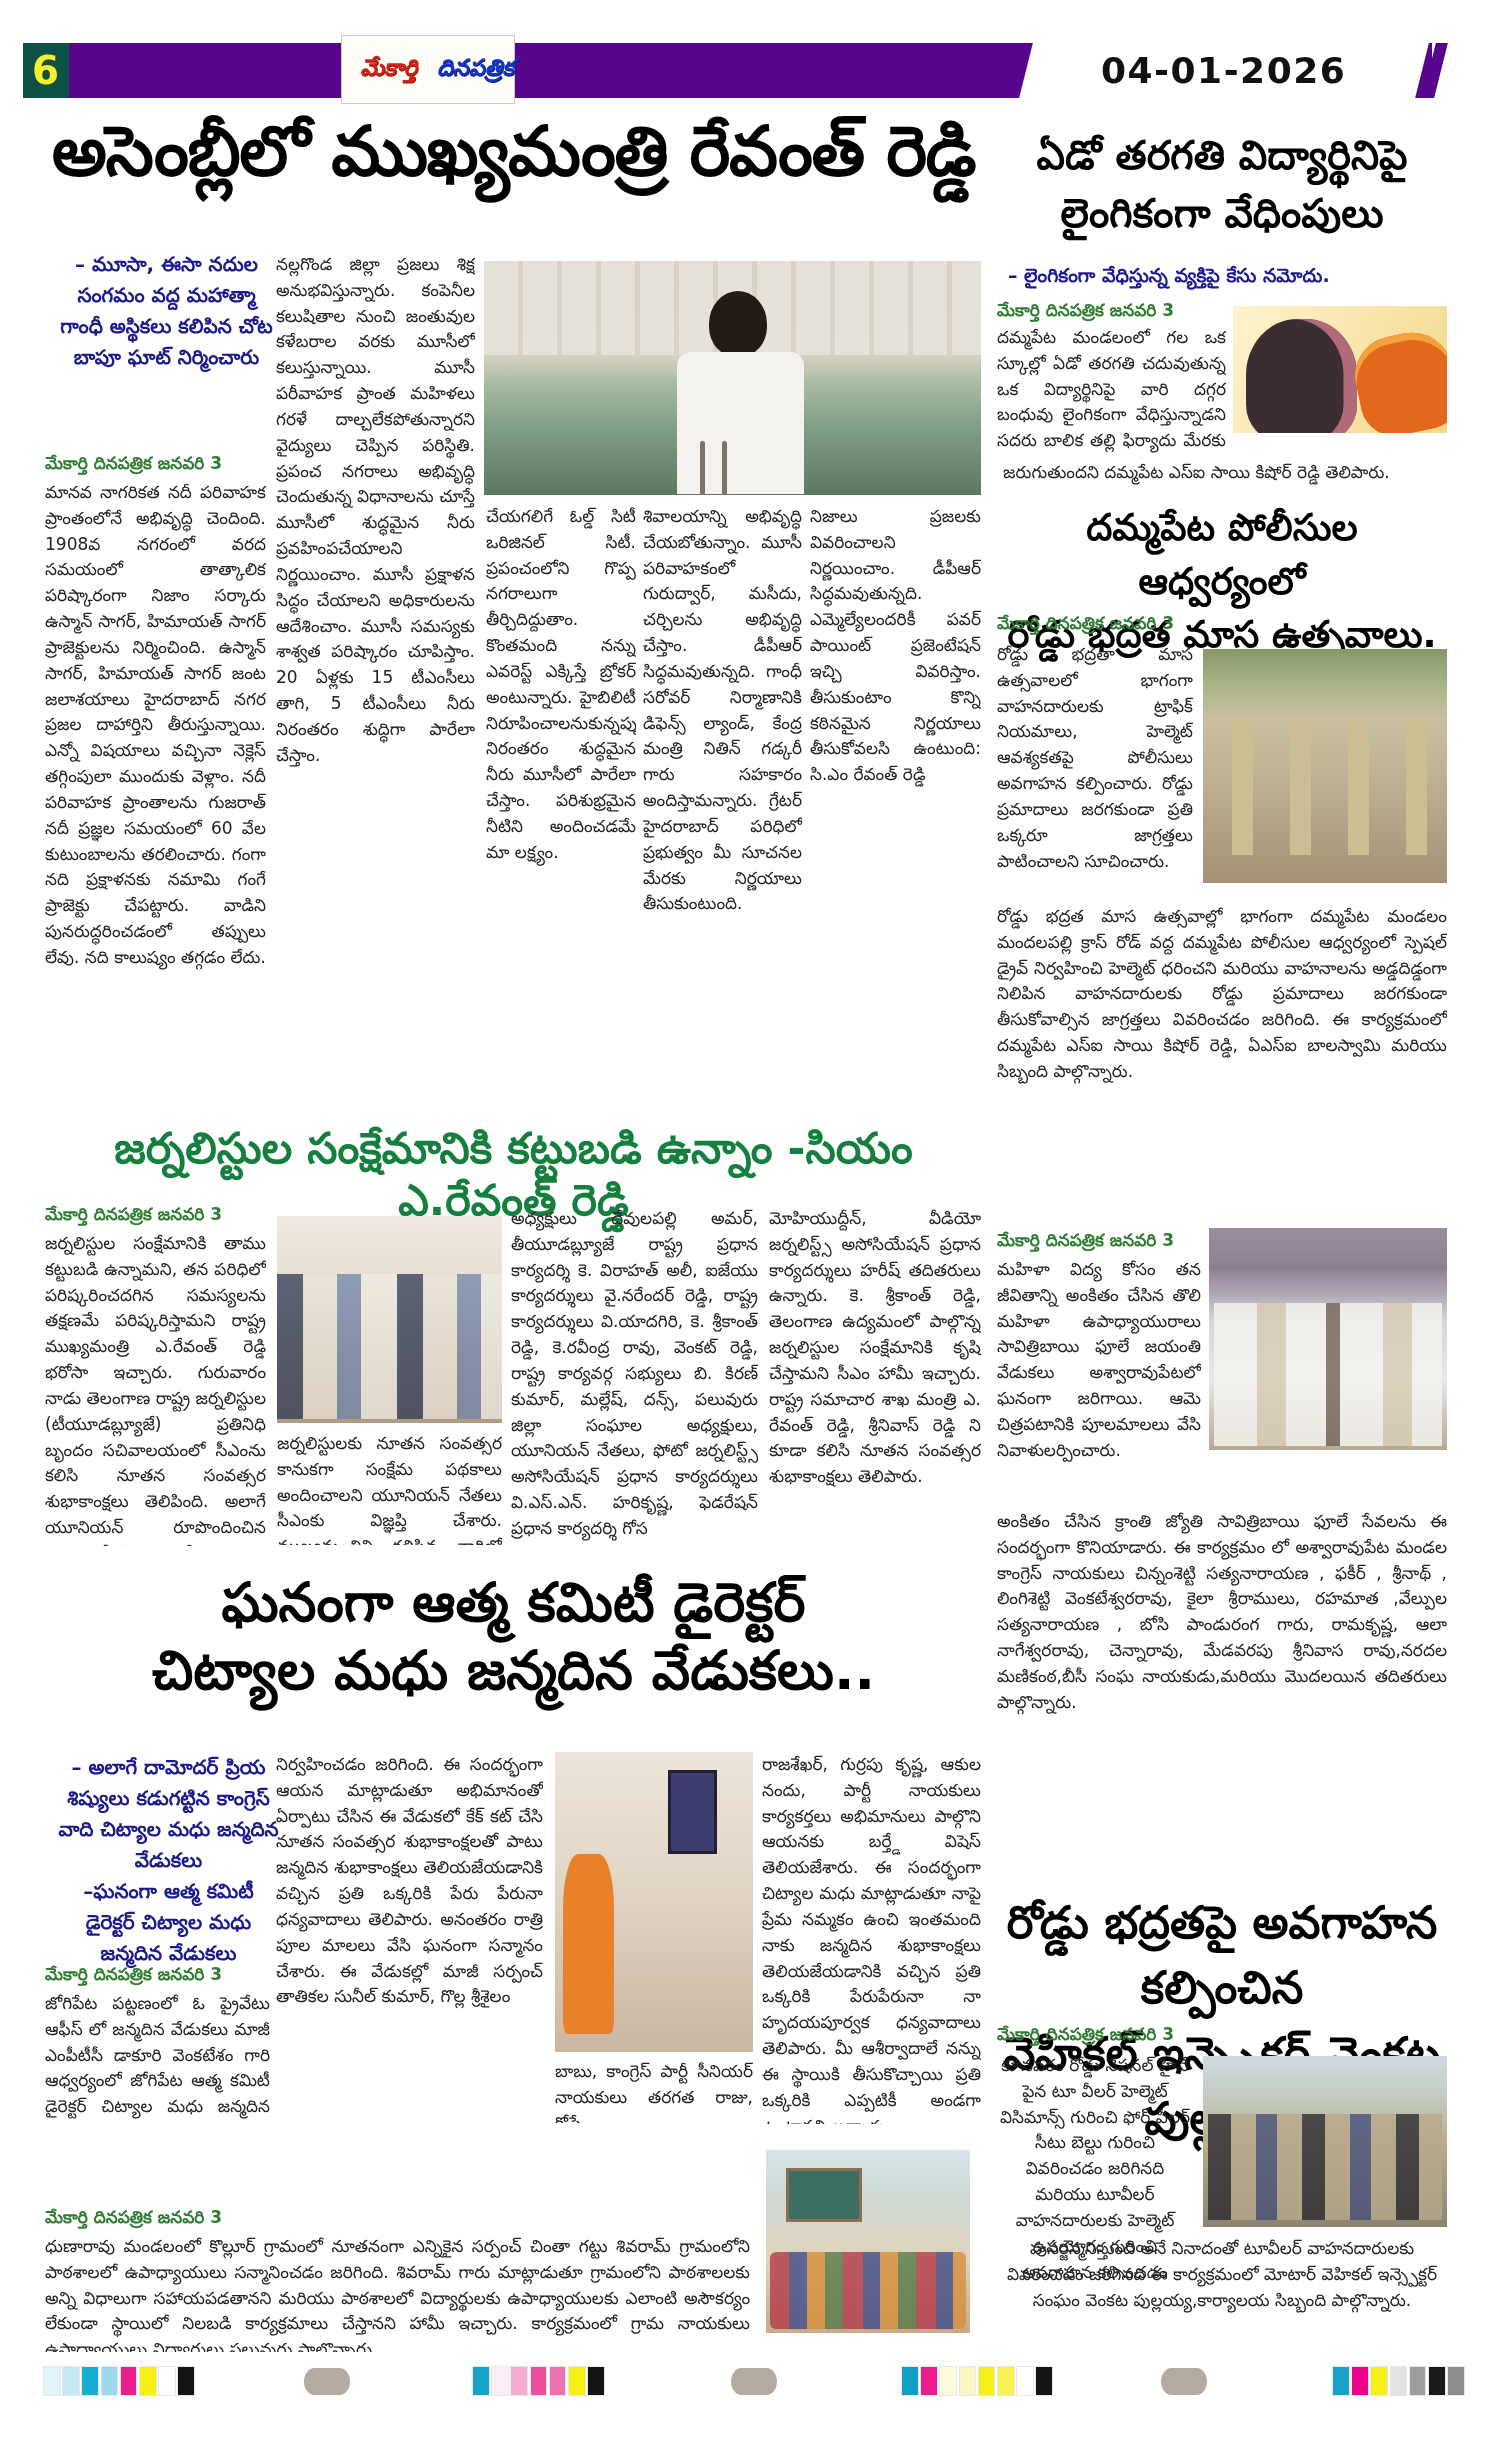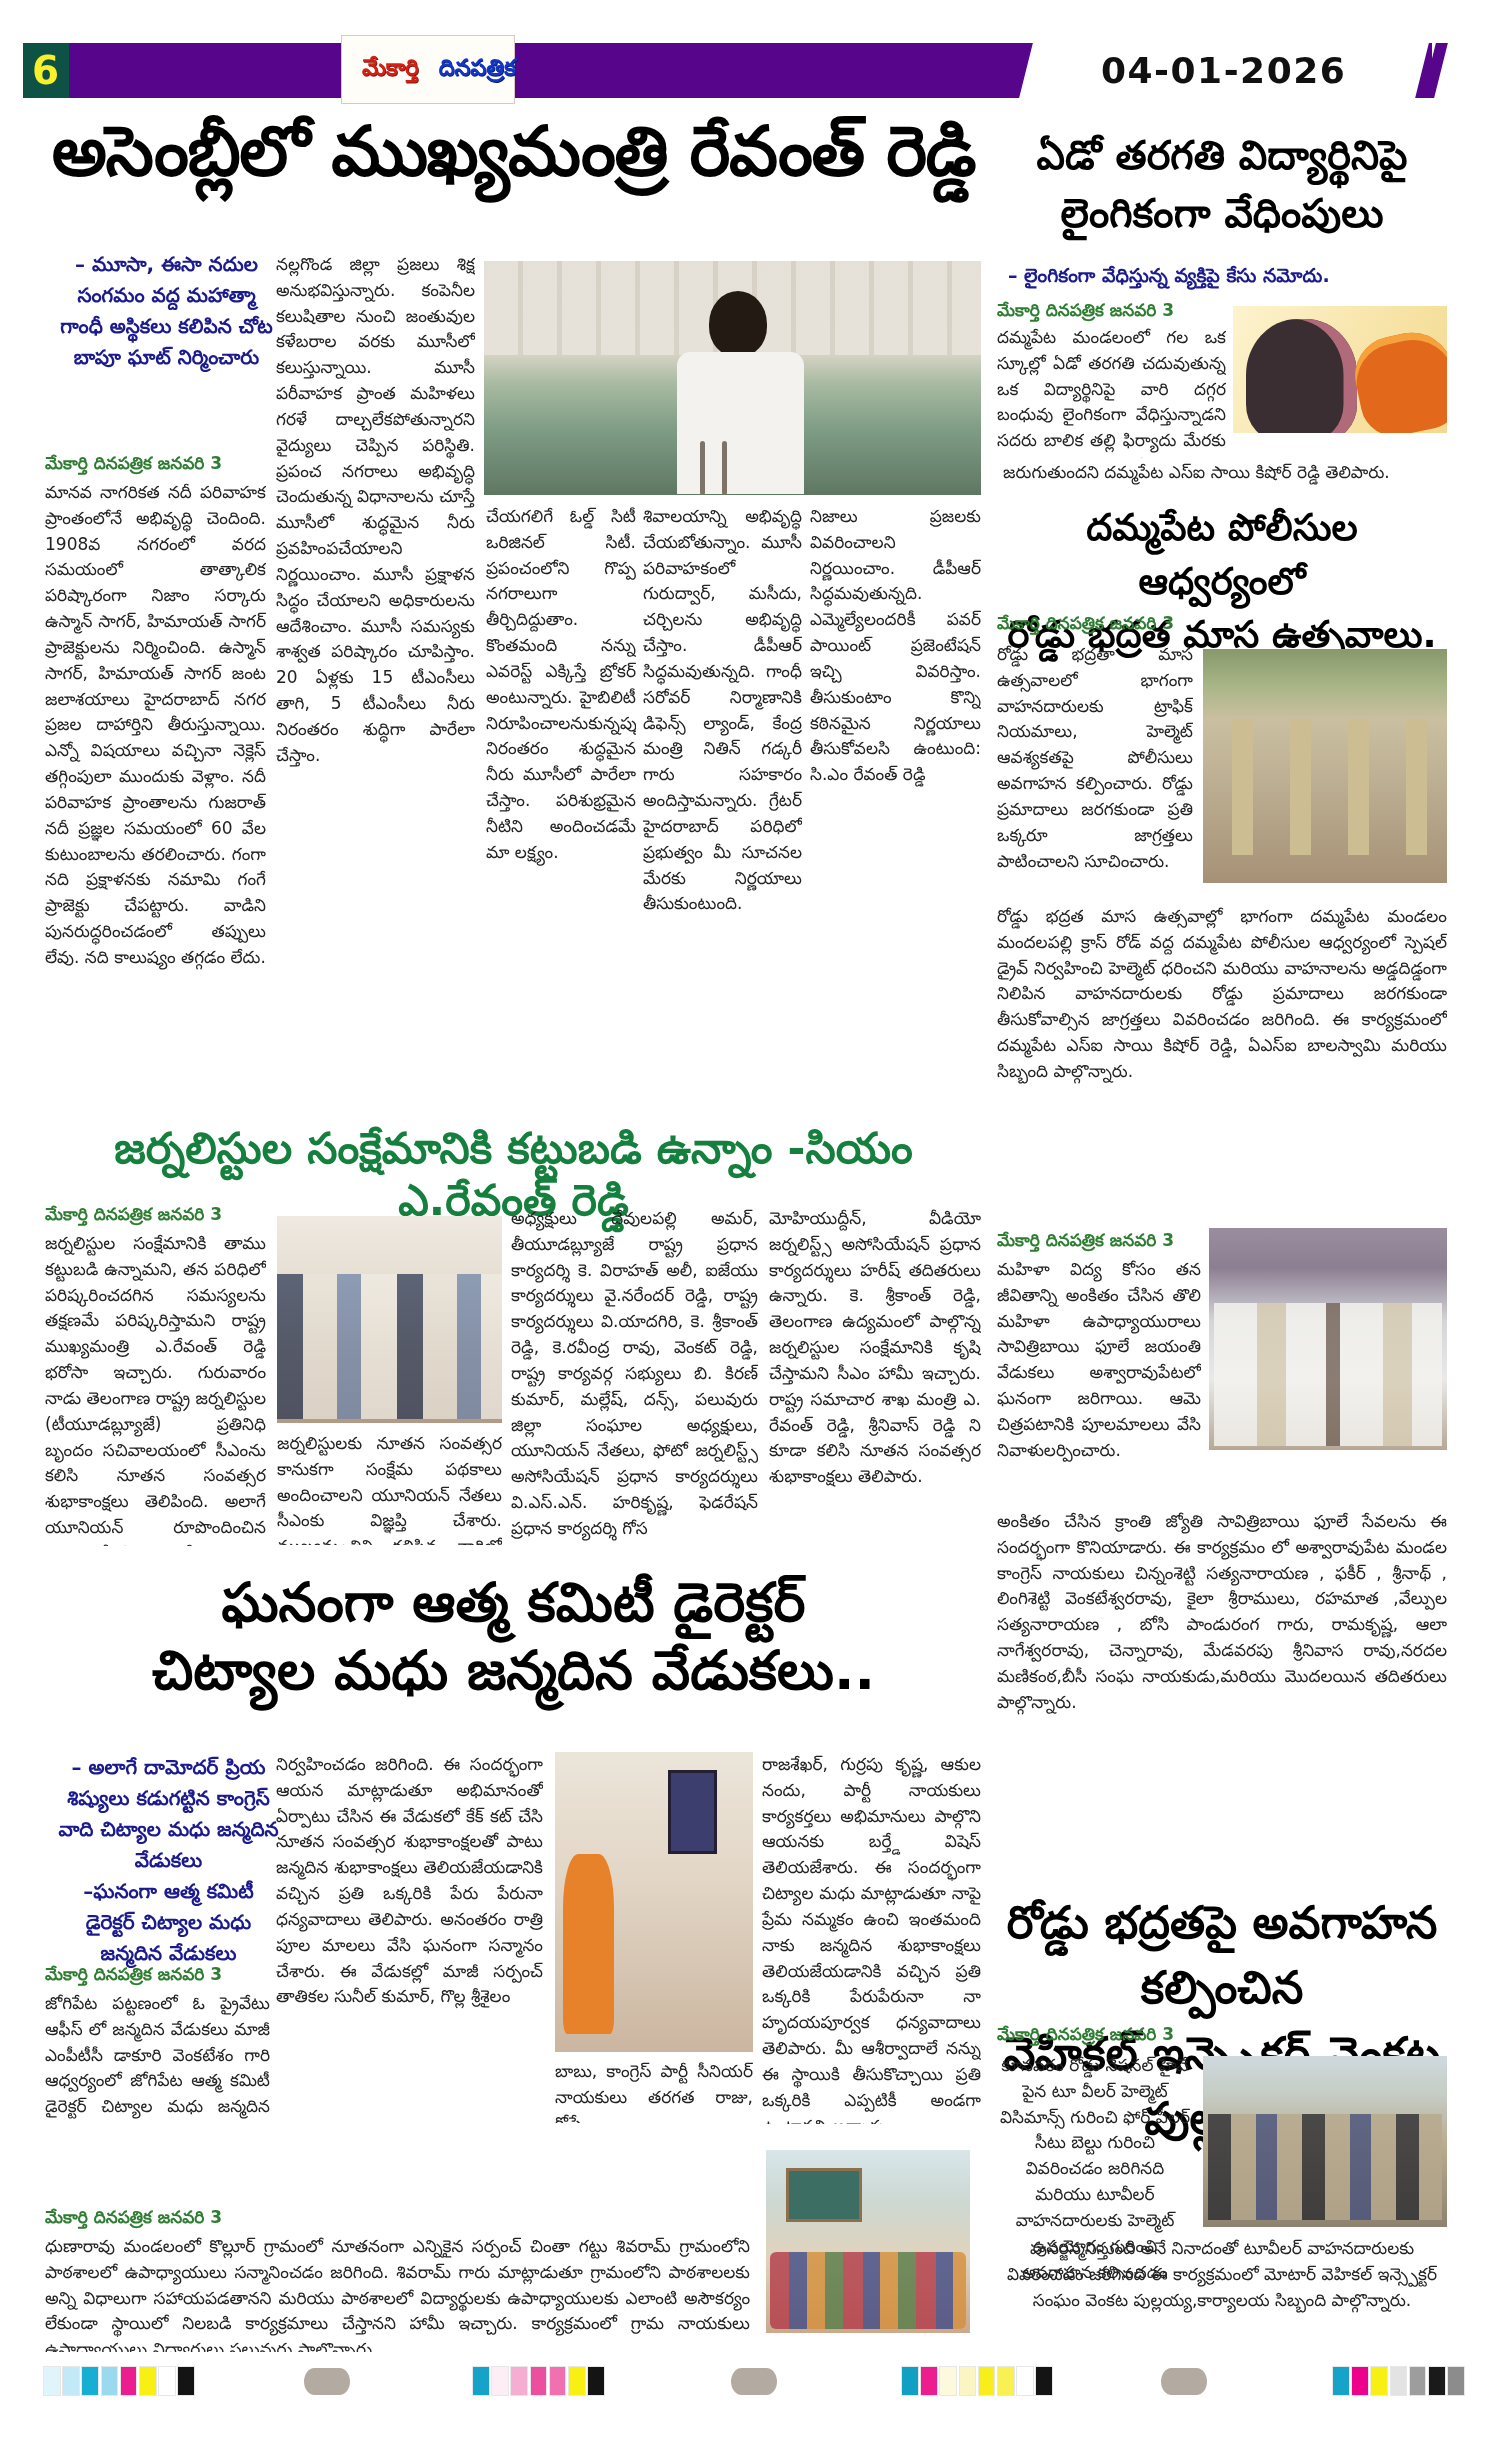--- a/index.html
+++ b/index.html
@@ -4,21 +4,21 @@
 <style>
   html,body{margin:0;padding:0;background:#ffffff;}
   #page{position:relative;width:1488px;height:2462px;background:#ffffff;overflow:hidden;
         font-family:"DejaVu Sans","Liberation Sans",sans-serif;color:#1a1a1a;}
   .abs{position:absolute;}
   
   .pagenum-box{left:22.5px;top:43px;width:46px;height:55px;background:#0d5244;
      display:flex;align-items:center;justify-content:center;font-size:39px;font-weight:bold;color:#f7f02a;}
   .masthead-bar{left:69px;top:43px;width:1363px;height:55px;background:#57068c;}
   .logo-box{left:341px;top:35px;width:172px;height:67px;background:#fffdf8;border:0.7px solid #d8c9c9;
-     display:flex;align-items:center;justify-content:space-between;gap:20px;}
+     display:flex;align-items:center;justify-content:flex-end;gap:20px;font-style:italic;}
   .logo-flame{width:12px;height:16.5px;background:#e03010;border-radius:50% 50% 50% 50%/60% 60% 40% 40%;
      transform:rotate(-8deg);}
   .logo-t1{font-size:22.5px;font-weight:bold;color:#d42015;text-shadow:0.7px 0.7px 0 #7a1a10;}
   .logo-t2{font-size:22.5px;font-weight:bold;color:#1436c8;text-shadow:0.7px 0.7px 0 #0a1d70;}
   .date-plate{left:1026px;top:43px;width:396px;height:55px;background:#ffffff;transform:skewX(-14deg);
      display:flex;align-items:center;justify-content:center;}
   .date-text{transform:skewX(14deg);font-size:36px;font-weight:bold;color:#111;letter-spacing:1.5px;}
   .purple-tail{left:1429px;top:43px;width:12px;height:55px;background:#57068c;transform:skewX(-14deg);}
   
   .headline-xl{font-size:69px;font-weight:bold;line-height:1.15;text-align:center;color:#000;letter-spacing:-1.5px;}

